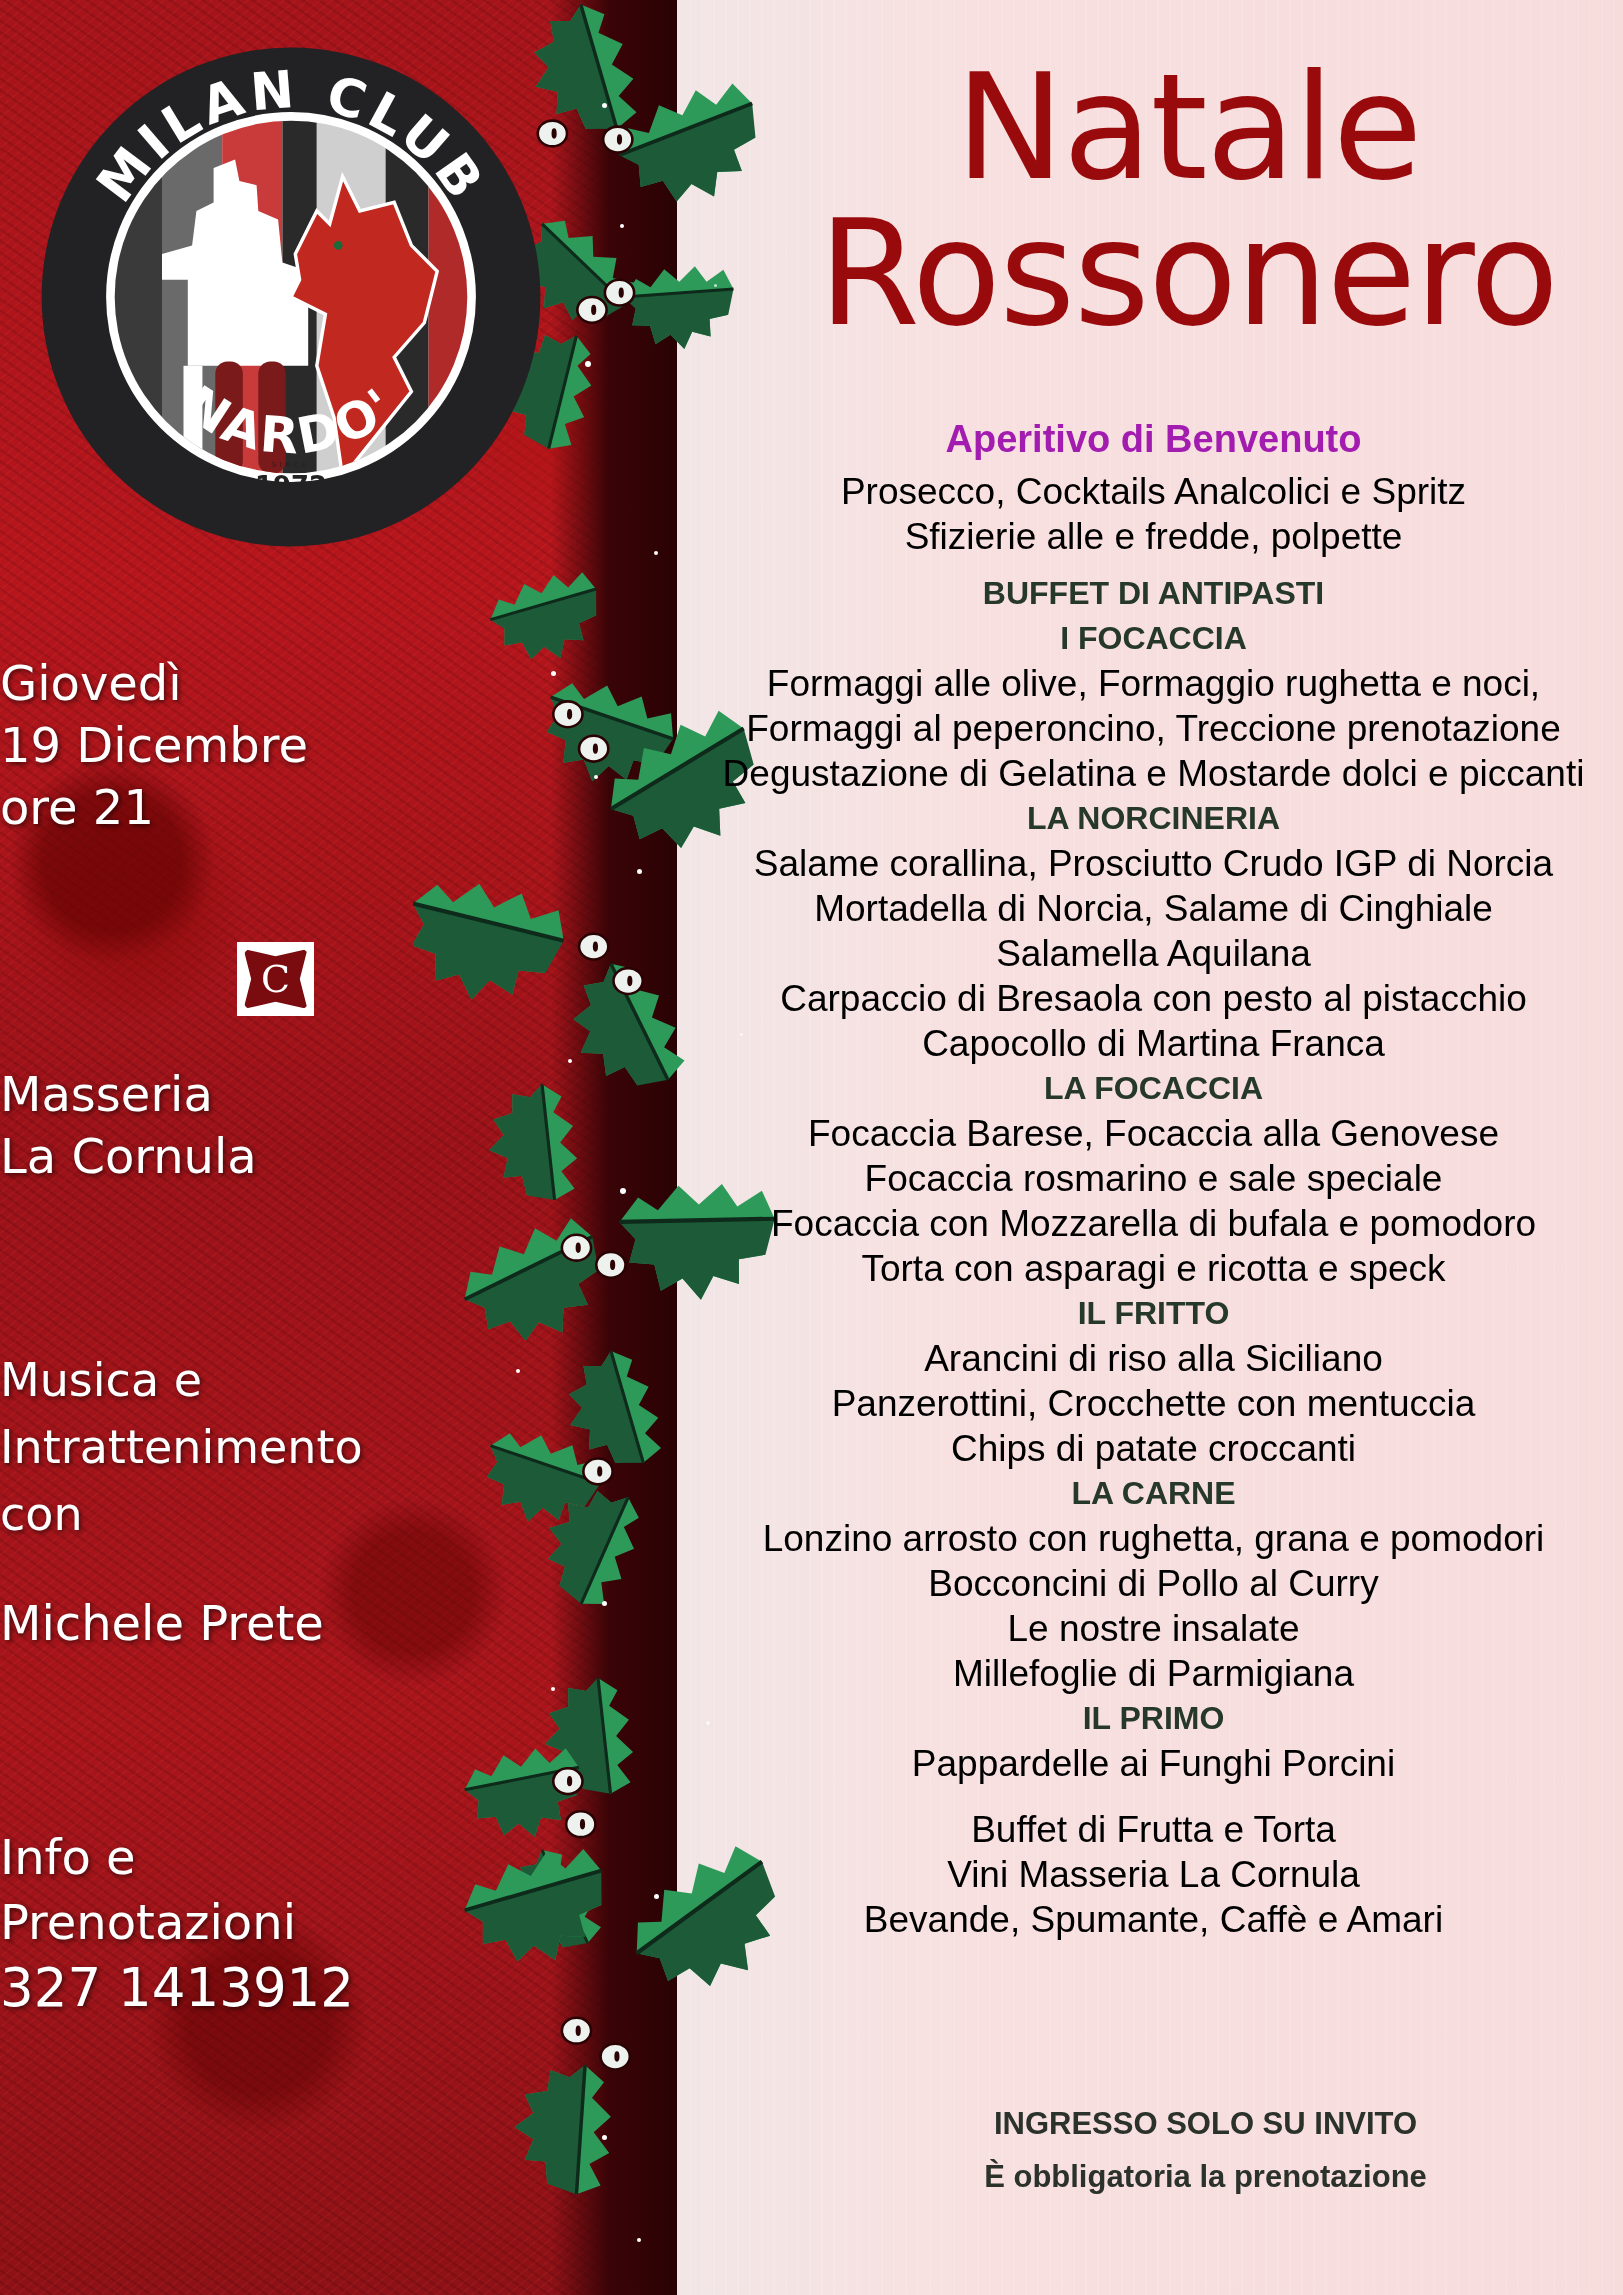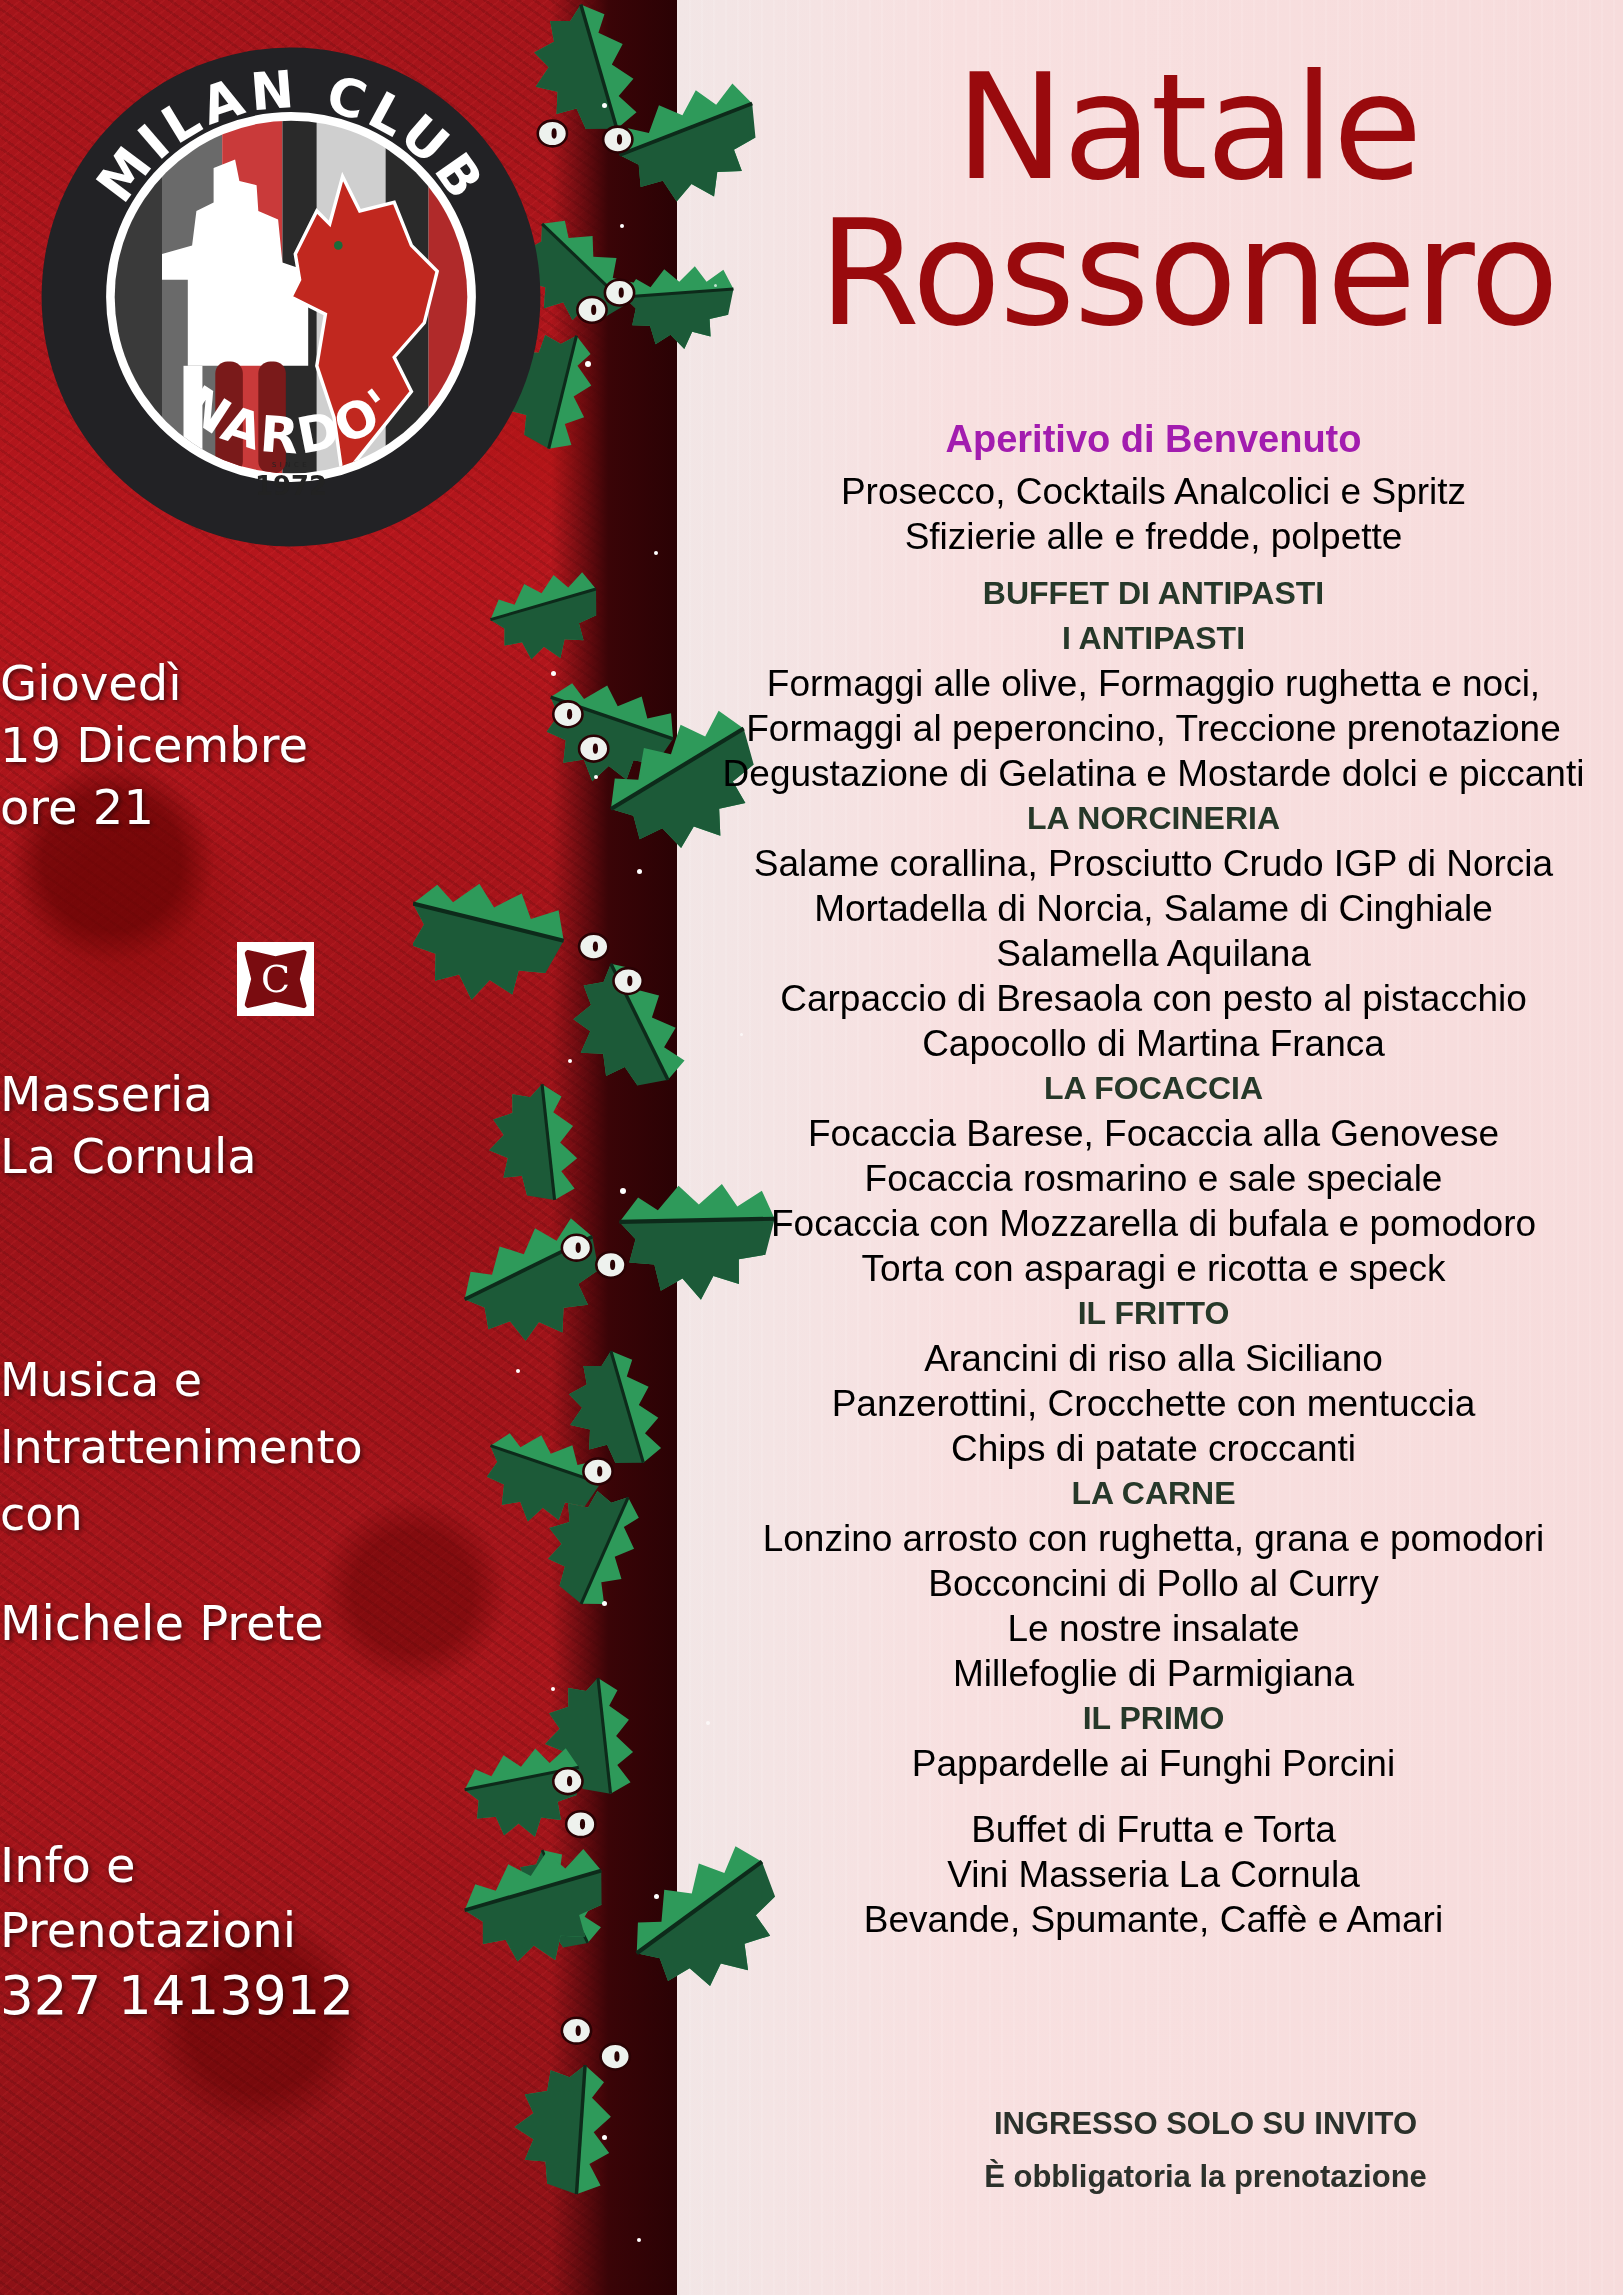--- a/index.html
+++ b/index.html
@@ -214,37 +214,37 @@
   <div>La Cornula</div>
 </div>
 
 <div class="left-text lt-big" style="top:1347px;font-size:46px;line-height:67px;">
   <div>Musica e</div>
   <div>Intrattenimento</div>
   <div>con</div>
 </div>
 <div class="left-text lt-big" style="top:1592px;font-size:48px;">Michele Prete</div>
 
-<div class="left-text lt-big" style="top:1825px;font-size:48px;line-height:65px;margin-top:8px;">
+<div class="left-text lt-big" style="top:1825px;font-size:48px;line-height:65px;">
   <div>Info e</div>
   <div>Prenotazioni</div>
   <div style="font-size:53px;">327 1413912</div>
 </div>
 
 <div class="title" style="top:50px;font-size:146px;line-height:155px;">Natale</div>
 <div class="title" style="top:196px;font-size:146px;line-height:155px;">Rossonero</div>
 
 <div class="menu">
   <div class="menu-heading-main">Aperitivo di Benvenuto</div>
   <div class="menu-line">Prosecco, Cocktails Analcolici e Spritz</div>
   <div class="menu-line">Sfizierie alle e fredde, polpette</div>
   <div class="gap-s"></div>
   <div class="menu-sec">BUFFET DI ANTIPASTI</div>
 
-  <div class="menu-sec">I ANTIPASTI</div>
+  <div class="menu-sec">I FOCACCIA</div>
   <div class="menu-line">Formaggi alle olive, Formaggio rughetta e noci,</div>
   <div class="menu-line">Formaggi al peperoncino, Treccione prenotazione</div>
   <div class="menu-line">Degustazione di Gelatina e Mostarde dolci e piccanti</div>
 
   <div class="menu-sec">LA NORCINERIA</div>
   <div class="menu-line">Salame corallina, Prosciutto Crudo IGP di Norcia</div>
   <div class="menu-line">Mortadella di Norcia, Salame di Cinghiale</div>
   <div class="menu-line">Salamella Aquilana</div>
   <div class="menu-line">Carpaccio di Bresaola con pesto al pistacchio</div>
   <div class="menu-line">Capocollo di Martina Franca</div>

